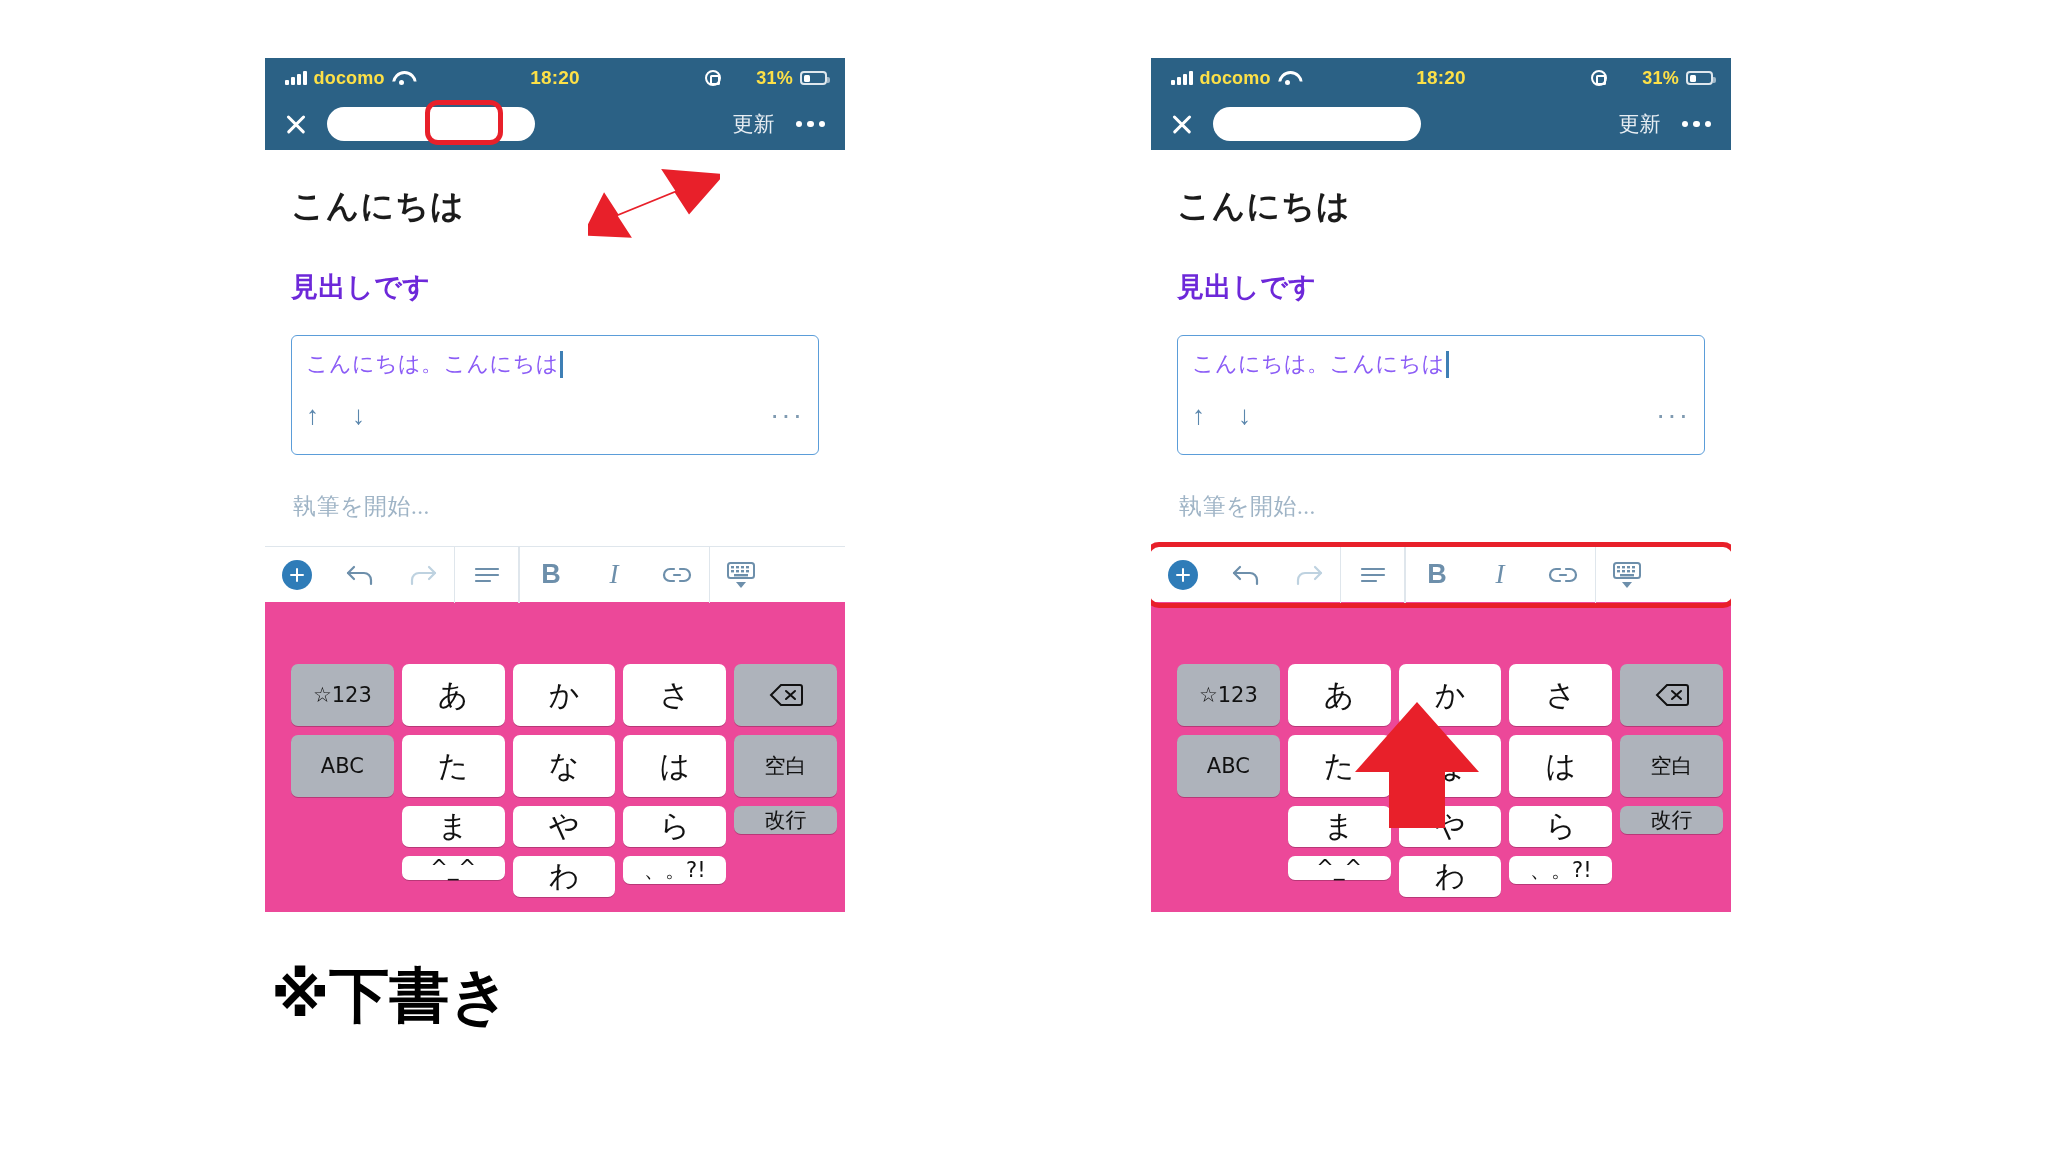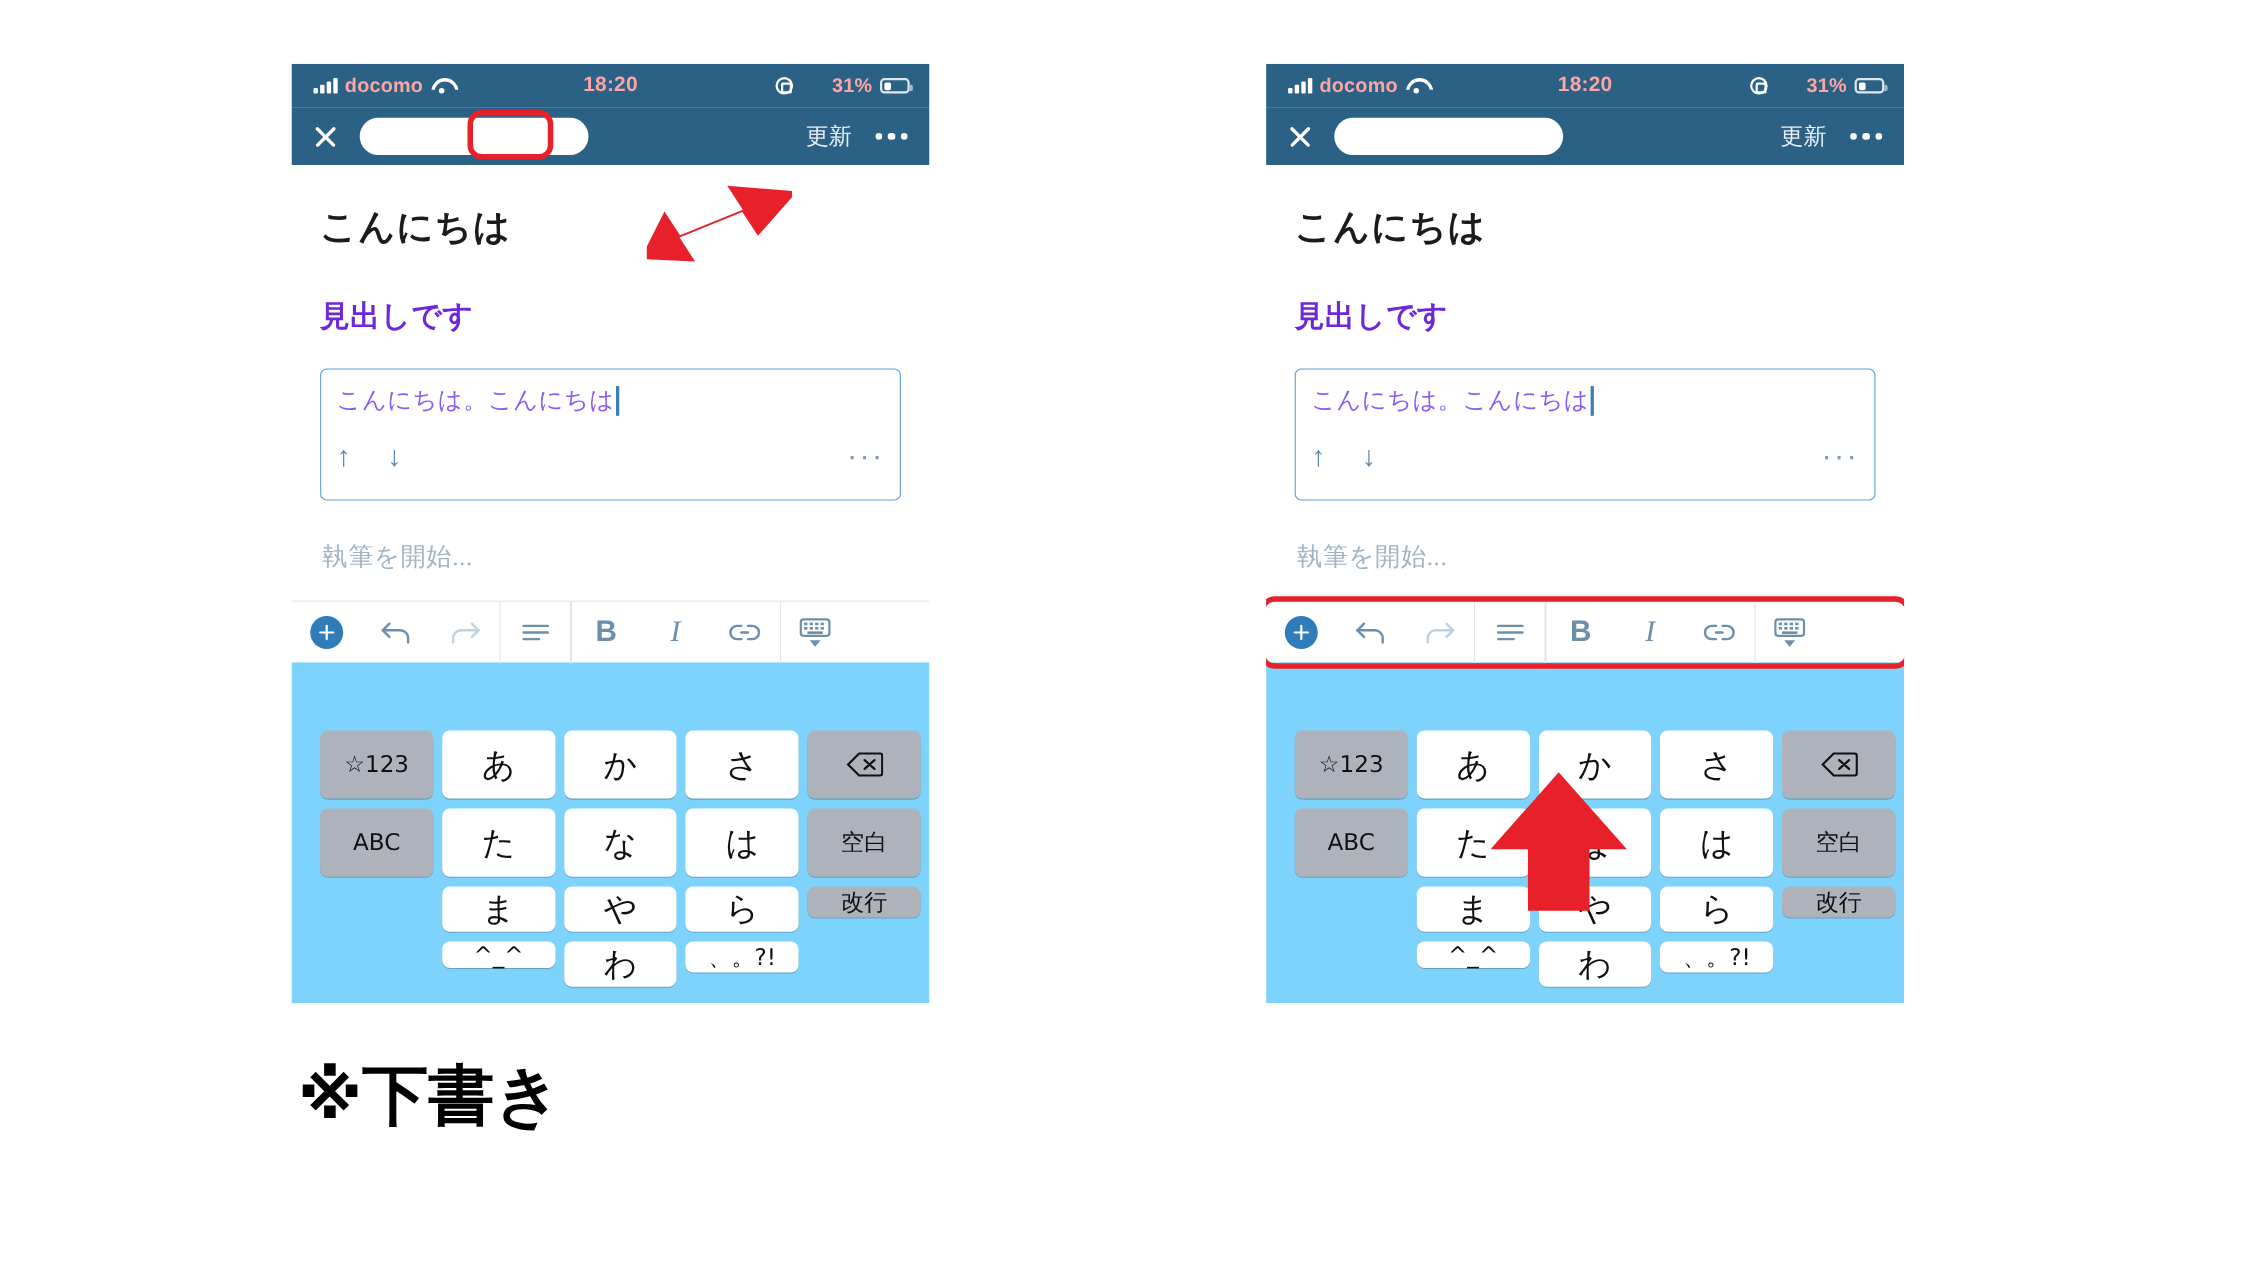--- a/index.html
+++ b/index.html
@@ -20,21 +20,21 @@
   }
   .phone-left  { left: 265px; top: 58px; }
   .phone-right { left: 1151px; top: 58px; }
 
   
   .statusbar {
     height: 40px;
     background: #2b6185;
     display: flex; align-items: center;
     padding: 0 18px 0 20px;
-    color: #fca5a5;
+    color: #fde047;
     font-size: 19px; font-weight: bold;
     letter-spacing: .2px;
     position: relative;
   }
   .sb-left { display: flex; align-items: center; gap: 7px; }
   .sb-center {
     position: absolute; left:0; right:0; text-align:center;
     font-size: 19px; font-weight: bold; pointer-events:none;
   }
   .sb-right {
@@ -162,21 +162,21 @@
   .tb-label.bold { font-weight:bold; font-size:27px; font-family:"Liberation Sans",sans-serif; }
   .tb-label.ital { font-style:italic; font-size:27px; }
 
   
   .hl-toolbar {
     position:absolute; border: 5px solid #e8202a; border-radius: 14px;
     left: -6px; right: -6px; top: -5px; height: 66px; z-index: 25;
   }
 
   
-  .keyboard { background:#7dd3fc; padding: 0 0 6px 18px; }
+  .keyboard { background:#ec4899; padding: 0 0 6px 18px; }
   .kb-suggest { height: 62px; }
   .kb-row { display:flex; gap:8px; padding: 0 8px 9px 8px; align-items:stretch; }
   .key {
     flex:1; height: 62px; background:#fff; border-radius:7px;
     display:flex; align-items:center; justify-content:center;
     font-size: 30px; color:#111; box-shadow: 0 1px 0 rgba(0,0,0,.22);
     font-family:"DejaVu Sans","Liberation Sans",sans-serif;
   }
   .key.fn { background:#aeb3bb; }
   .key.small { font-size: 21px; }

